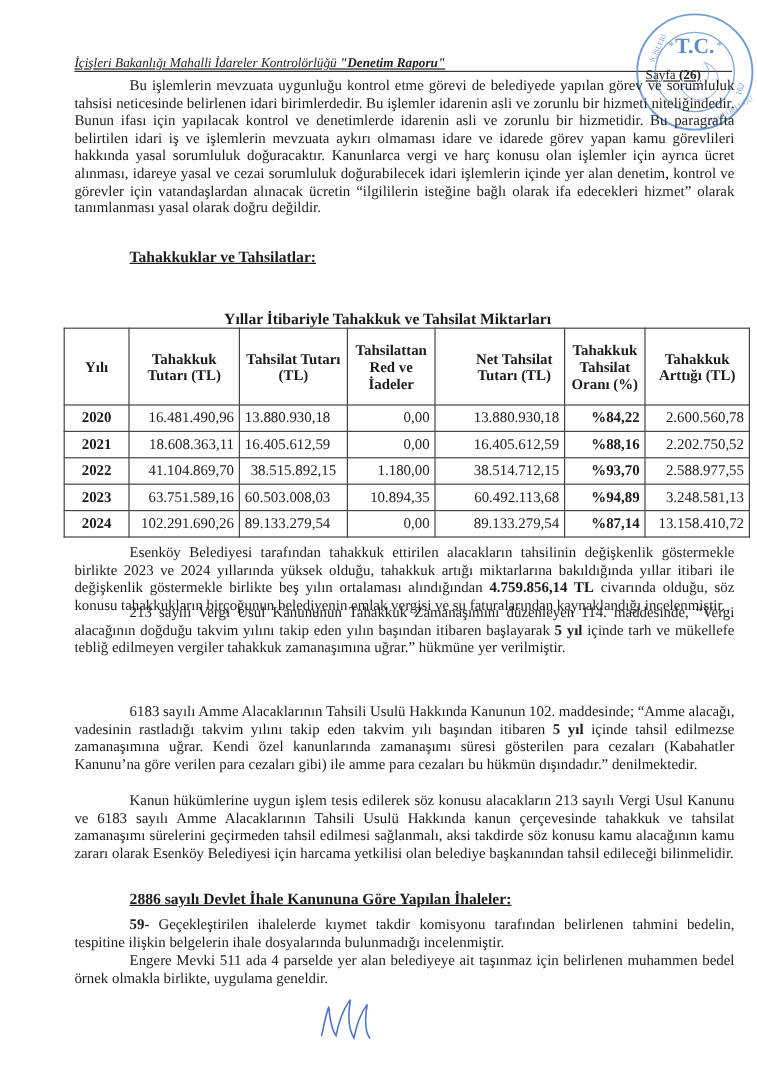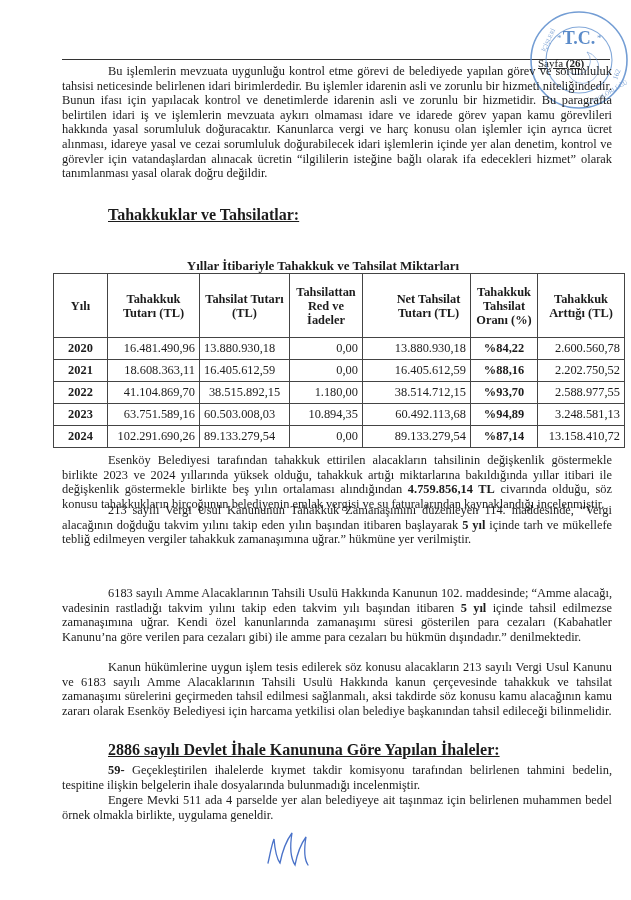--- a/index.html
+++ b/index.html
@@ -22,47 +22,50 @@
     position: absolute; left: 538px; top: 57px; font-size: 11px; color: #222;
     text-decoration: underline;
   }
   .page-no b { font-weight: bold; }
   .text {
     position: absolute; left: 62px; width: 550px;
     font-size: 12.4px; line-height: 14.6px; text-align: justify;
   }
   .indent { text-indent: 46px; }
   .heading {
-    position: absolute; left: 108px; font-size: 16px; font-weight: bold; text-decoration: underline;
+    position: absolute; left: 108px; font-size: 13px; font-weight: bold; text-decoration: underline;
   }
   .table-title {
     position: absolute; left: 53px; width: 540px; top: 258px; text-align: center;
     font-size: 13px; font-weight: bold;
   }
   table.data {
     position: absolute; left: 53px; top: 273px; border-collapse: collapse;
     font-size: 12.4px;
   }
   table.data th, table.data td {
     border: 1px solid #444; padding: 0 4px; 
   }
   table.data th { font-weight: bold; text-align: center; line-height: 14px; height: 63px; }
   table.data td { height: 21px; text-align: right; }
   table.data td.yr { text-align: center; font-weight: bold; }
-  table.data td.rate { text-align: center; font-weight: bold; }
+  table.data td.rate { text-align: right; font-weight: bold; }
   .stamp {
     position: absolute; left: 527px; top: 8px; width: 110px; height: 110px;
   }
   .signature { position: absolute; left: 262px; top: 825px; }
 </style>
 </head>
 <body>
 
 <div class="page">
 
+  <div class="header">
+    <span>İçişleri Bakanlığı Mahalli İdareler Kontrolörlüğü </span><b>"Denetim Raporu"</b>
+  </div>
   <div class="header-rule"></div>
   <div class="page-no">
     <span>Sayfa </span><b>(26)</b>
   </div>
 
   <svg class="stamp" viewBox="0 0 110 110">
     <circle cx="52" cy="52" r="48" fill="none" stroke="#5b8ccc" stroke-width="1.6" opacity="0.85"></circle>
     <circle cx="52" cy="52" r="33" fill="none" stroke="#5b8ccc" stroke-width="1.1" opacity="0.75"></circle>
     <text x="52" y="36" text-anchor="middle" font-family="Liberation Serif, serif" font-size="18" font-weight="bold" fill="#4a7fc4" opacity="0.9">T.C.</text>
     <text x="30" y="33" font-size="9" fill="#4a7fc4" opacity="0.8">*</text>

